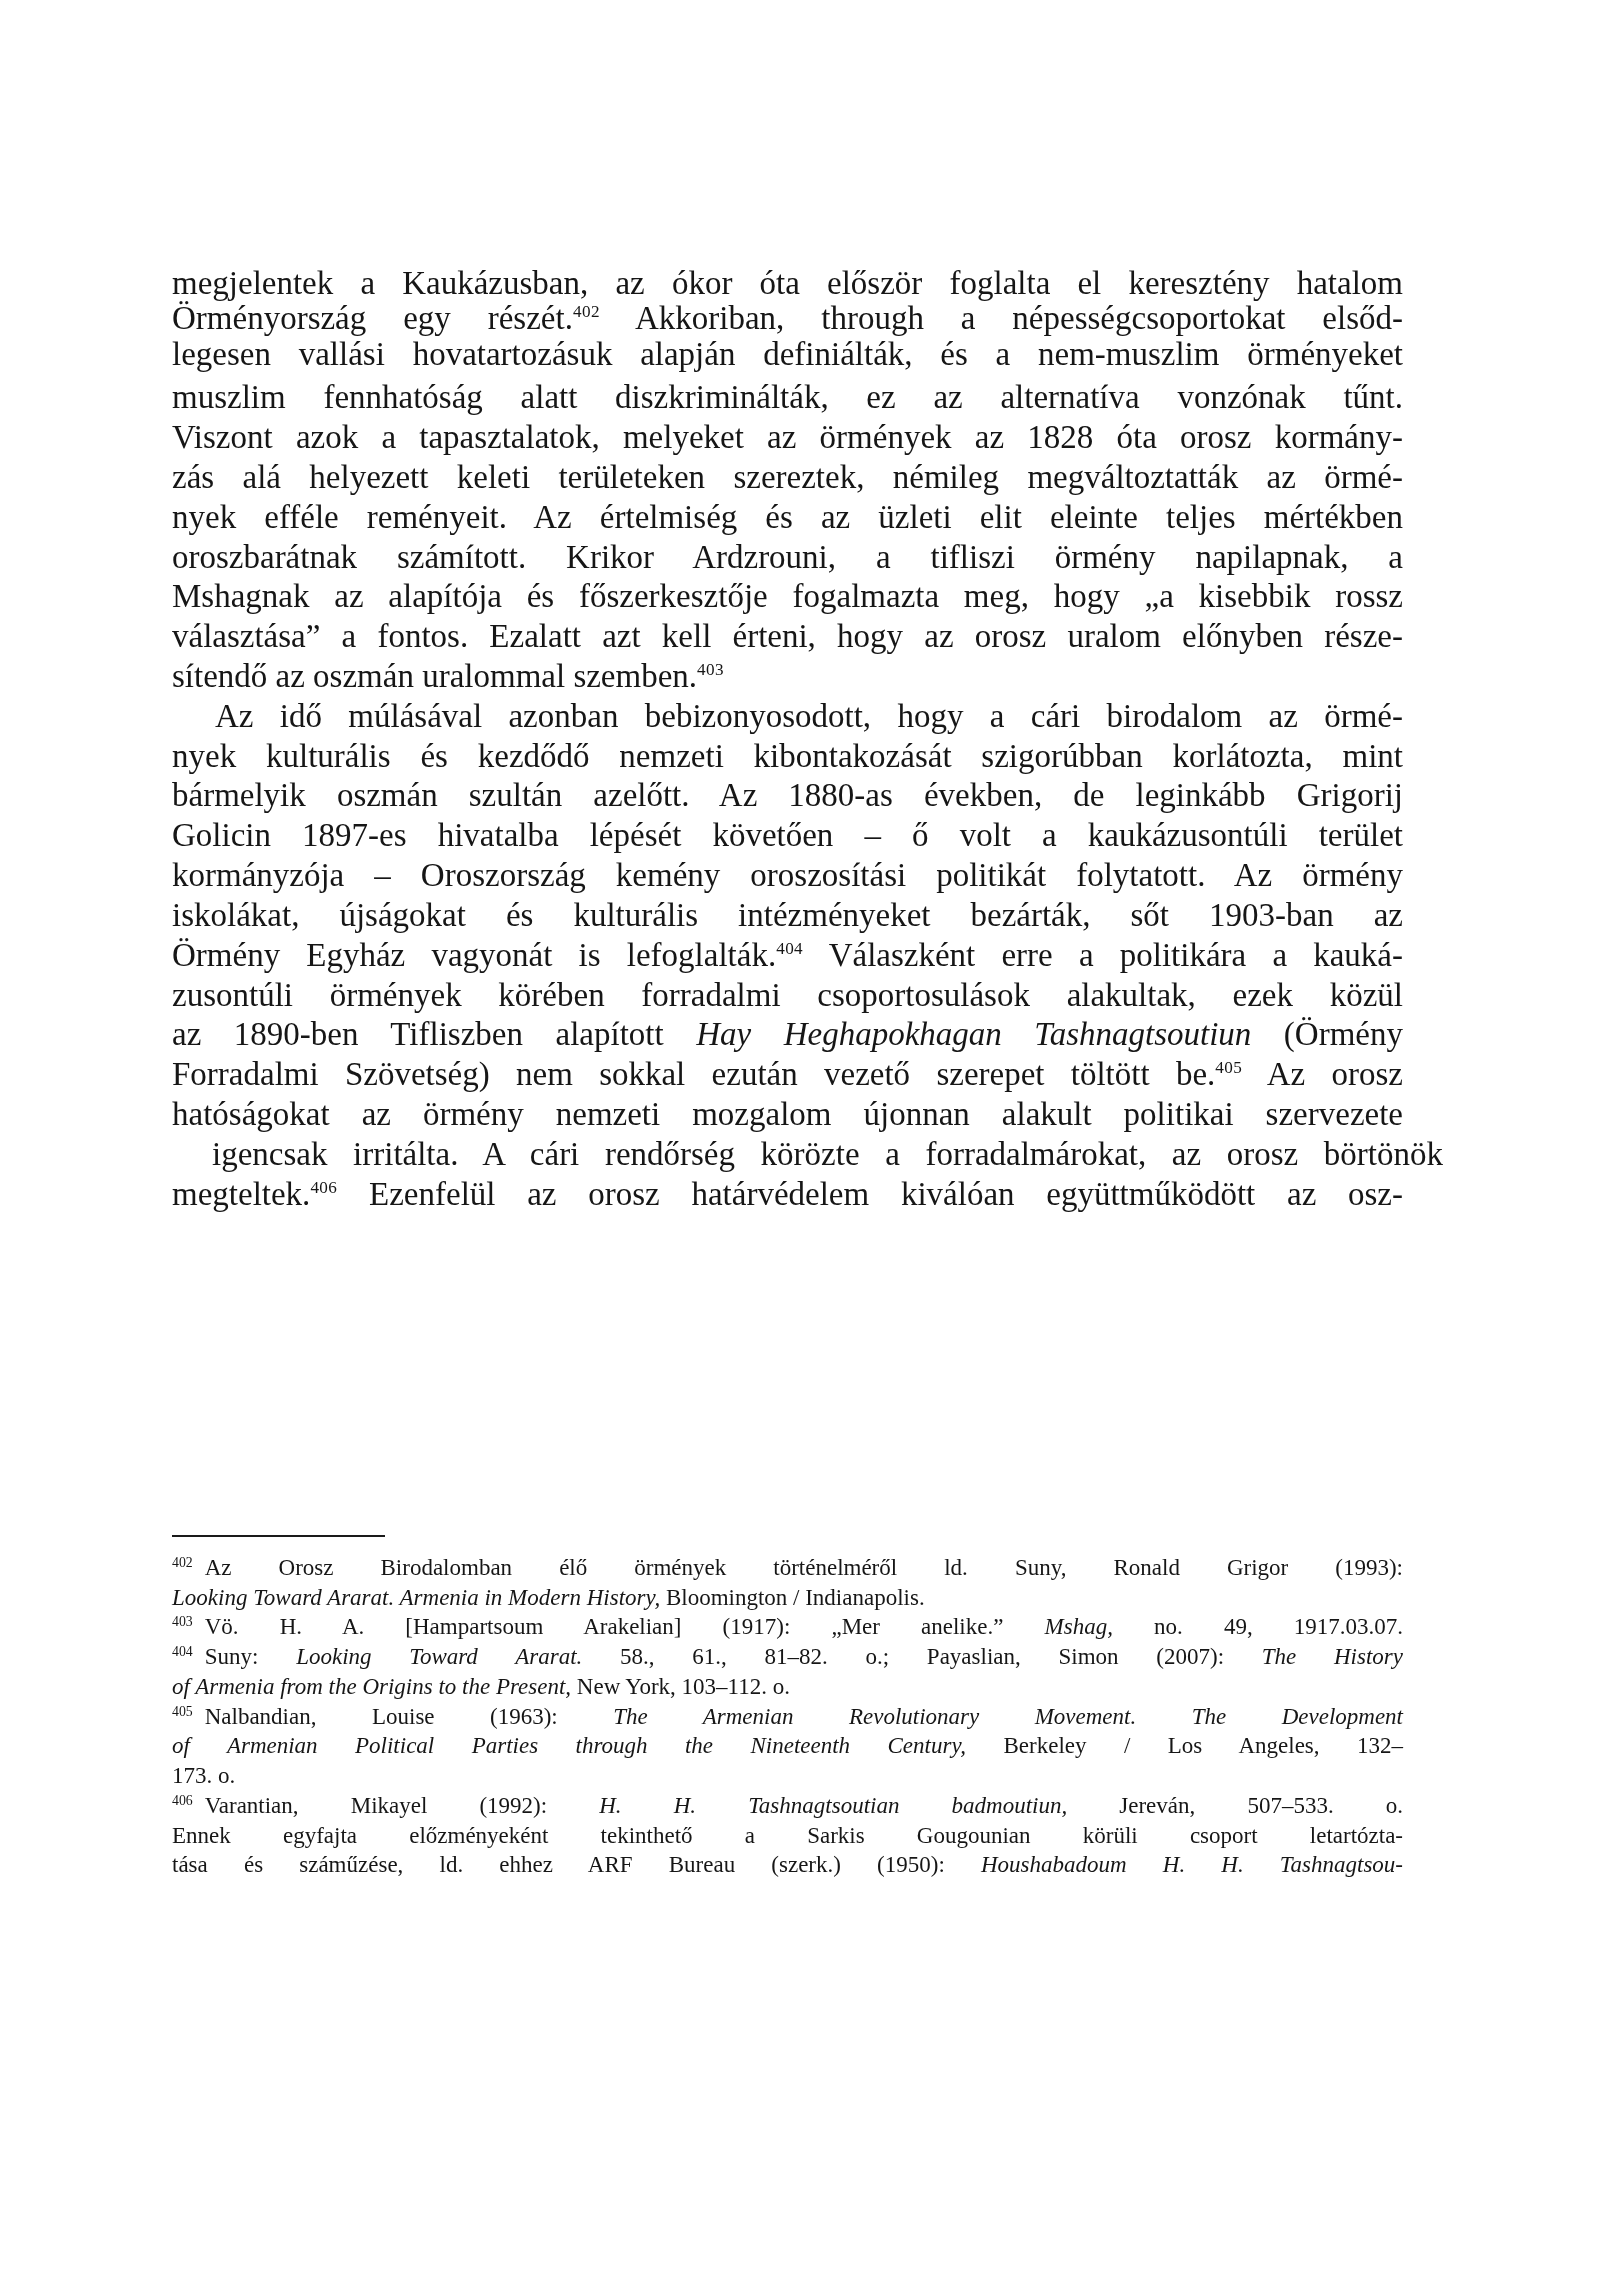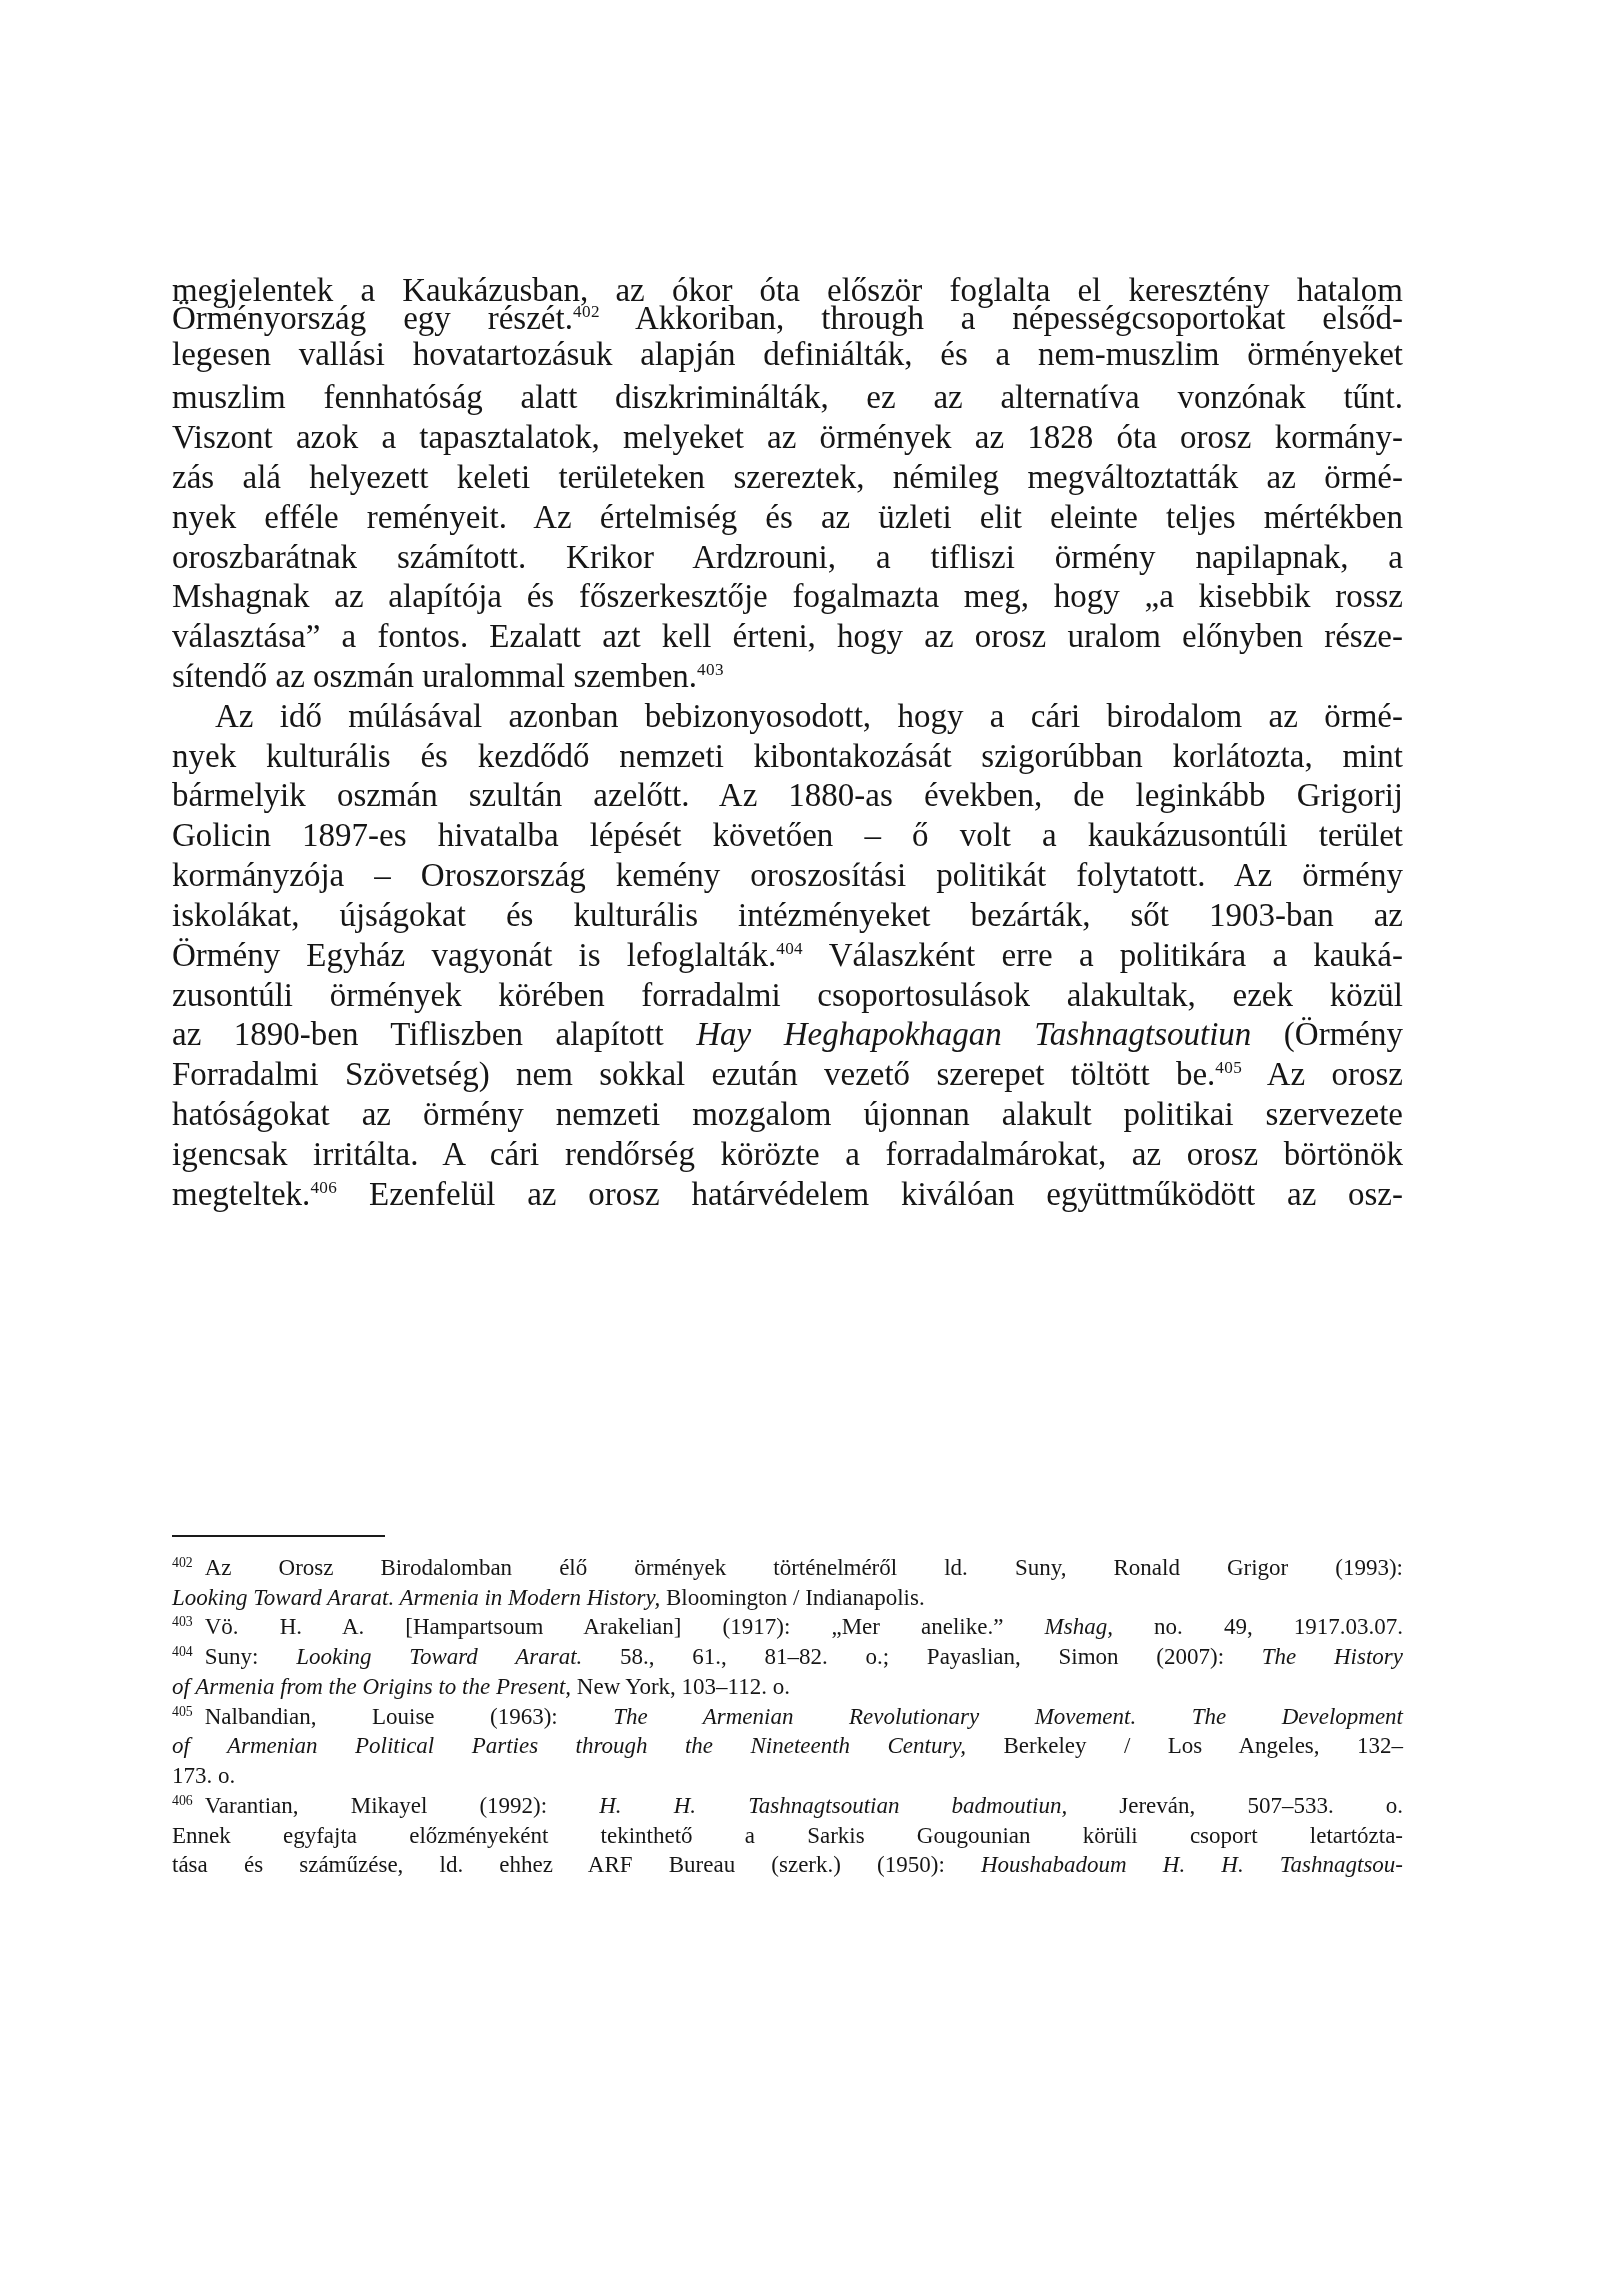--- a/index.html
+++ b/index.html
@@ -113,21 +113,21 @@
     margin-right: 12px;
   }
 </style>
 </head>
 <body>
 
 <div class="page">
 
 
   <div class="body-text" id="body-text">
-      <div class="line" style="top: 12px;"><span>megjelentek a Kaukázusban, az ókor óta először foglalta el keresztény hatalom</span></div>
+      <div class="line" style="top: 5px;"><span>megjelentek a Kaukázusban, az ókor óta először foglalta el keresztény hatalom</span></div>
       <div class="line" style="top: 40px;"><span>Örményország egy részét.</span><sup class="fn">402</sup><span> Akkoriban, through a népességcsoportokat elsőd-</span></div>
       <div class="line" style="top: 76px;"><span>legesen vallási hovatartozásuk alapján definiálták, és a nem-muszlim örményeket</span></div>
       <div class="line" style="top: 119px;"><span>muszlim fennhatóság alatt diszkriminálták, ez az alternatíva vonzónak tűnt.</span></div>
       <div class="line" style="top: 159px;"><span>Viszont azok a tapasztalatok, melyeket az örmények az 1828 óta orosz kormány-</span></div>
       <div class="line" style="top: 199px;"><span>zás alá helyezett keleti területeken szereztek,  némileg megváltoztatták az örmé-</span></div>
       <div class="line" style="top: 239px;"><span>nyek efféle reményeit. Az értelmiség és az üzleti elit eleinte teljes mértékben</span></div>
       <div class="line" style="top: 279px;"><span>oroszbarátnak számított. Krikor Ardzrouni, a tifliszi örmény napilapnak, a</span></div>
       <div class="line" style="top: 318px;"><span>Mshagnak az alapítója és főszerkesztője fogalmazta meg, hogy „a kisebbik rossz</span></div>
       <div class="line" style="top: 358px;"><span>választása” a fontos. Ezalatt azt kell érteni, hogy az orosz uralom előnyben része-</span></div>
       <div class="line last" style="top: 398px;"><span>sítendő az oszmán uralommal szemben.</span><sup class="fn">403</sup></div>
@@ -135,21 +135,21 @@
       <div class="line" style="top: 478px;"><span>nyek kulturális és kezdődő nemzeti kibontakozását szigorúbban korlátozta, mint</span></div>
       <div class="line" style="top: 517px;"><span>bármelyik oszmán szultán azelőtt. Az 1880-as években, de leginkább Grigorij</span></div>
       <div class="line" style="top: 557px;"><span>Golicin 1897-es hivatalba lépését követően – ő volt a kaukázusontúli terület</span></div>
       <div class="line" style="top: 597px;"><span>kormányzója – Oroszország kemény oroszosítási politikát folytatott. Az örmény</span></div>
       <div class="line" style="top: 637px;"><span>iskolákat, újságokat és kulturális intézményeket bezárták, sőt 1903-ban az</span></div>
       <div class="line" style="top: 677px;"><span>Örmény Egyház vagyonát is lefoglalták.</span><sup class="fn">404</sup><span> Válaszként erre a politikára a kauká-</span></div>
       <div class="line" style="top: 717px;"><span>zusontúli örmények körében forradalmi csoportosulások alakultak, ezek közül</span></div>
       <div class="line" style="top: 756px;"><span>az 1890-ben Tifliszben alapított </span><i>Hay Heghapokhagan Tashnagtsoutiun</i><span> (Örmény</span></div>
       <div class="line" style="top: 796px;"><span>Forradalmi Szövetség) nem sokkal ezután vezető szerepet töltött be.</span><sup class="fn">405</sup><span> Az orosz</span></div>
       <div class="line" style="top: 836px;"><span>hatóságokat az örmény nemzeti mozgalom újonnan alakult politikai szervezete</span></div>
-      <div class="line" style="top: 876px;"><span>igencsak irritálta. A cári rendőrség körözte a forradalmárokat, az orosz börtönök</span></div>
+      <div class="line" style="top: 876px; margin-left: 40px;"><span>igencsak irritálta. A cári rendőrség körözte a forradalmárokat, az orosz börtönök</span></div>
       <div class="line" style="top: 916px;"><span>megteltek.</span><sup class="fn">406</sup><span> Ezenfelül az orosz határvédelem kiválóan együttműködött az osz-</span></div>
     </div>
 
   <div class="footnote-rule"></div>
 
   <div class="footnotes" id="footnotes">
       <div class="fline" style="top: 0px;"><span class="fnum">402</span><span>Az Orosz Birodalomban élő örmények történelméről ld. Suny, Ronald Grigor (1993):</span></div>
       <div class="fline last" style="top: 30px;"><i>Looking Toward Ararat. Armenia in Modern History,</i><span> Bloomington / Indianapolis.</span></div>
       <div class="fline" style="top: 59px;"><span class="fnum">403</span><span>Vö. H. A. [Hampartsoum Arakelian] (1917): „Mer anelike.” </span><i>Mshag,</i><span> no. 49, 1917.03.07.</span></div>
       <div class="fline" style="top: 89px;"><span class="fnum">404</span><span>Suny: </span><i>Looking Toward Ararat.</i><span> 58., 61., 81–82. o.; Payaslian, Simon (2007): </span><i>The History</i></div>

